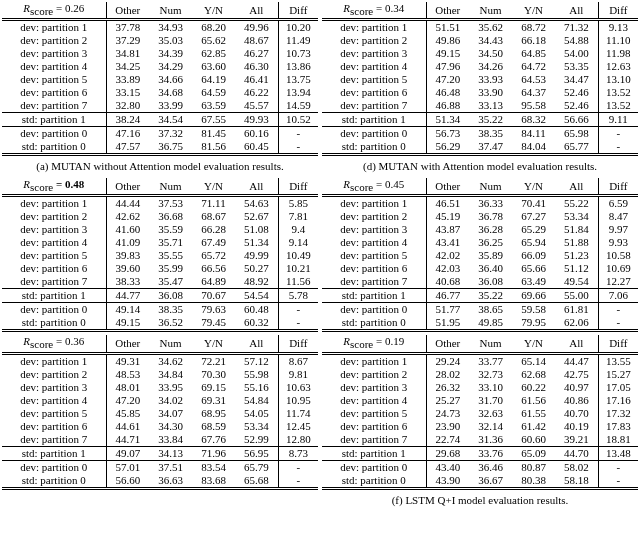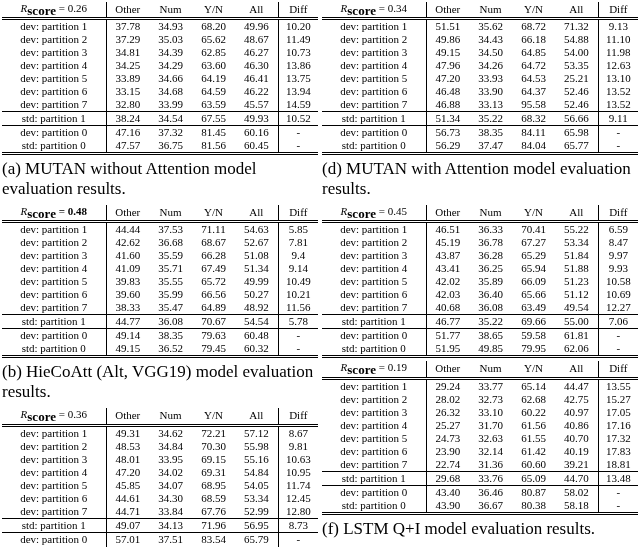--- a/index.html
+++ b/index.html
@@ -15,23 +15,23 @@
   table.eval th, table.eval td{
     font-size:11px;font-weight:normal;text-align:center;
     padding:0;height:13px;line-height:13px;white-space:nowrap;overflow:hidden;
   }
   table.eval thead th{border-bottom:3px double #000;}
   .vline{border-left:1px solid #000;}
   tr.sep-top td{border-top:1px solid #000;}
   tr.last-row td{border-bottom:3px double #000;}
   .bold{font-weight:bold;}
   .rvar{font-style:italic;}
-  sub.rsub{font-size:13px;font-weight:bold;}
+  sub.rsub{font-size:11px;}
   .caption{
-    font-size:17px;text-align:left;margin:4px 0 6px 0;
+    font-size:11px;text-align:center;margin:4px 0 6px 0;
   }
 </style>
 </head>
 <body>
 
 <div class="page">
   <div class="colwrap">
     <div class="block">
       <table class="eval">
           <colgroup>
@@ -233,21 +233,20 @@
             <tr class="last-row">
               <td>std: partition 0</td>
               <td class="vline">49.15</td>
               <td>36.52</td>
               <td>79.45</td>
               <td class="bold">60.32</td>
               <td class="vline">-</td>
             </tr>
           </tbody>
         </table>
-      <div class="caption">(b) HieCoAtt (Alt, VGG19) model evaluation results.</div>
     </div>
     <div class="block">
       <table class="eval">
           <colgroup>
             <col style="width: 104px;">
             <col style="width: 43px;">
             <col style="width: 43px;">
             <col style="width: 43px;">
             <col style="width: 43px;">
             <col style="width: 40px;">
@@ -399,21 +398,21 @@
               <td>34.26</td>
               <td>64.72</td>
               <td class="bold">53.35</td>
               <td class="vline bold">12.63</td>
             </tr>
             <tr>
               <td>dev: partition 5</td>
               <td class="vline">47.20</td>
               <td>33.93</td>
               <td>64.53</td>
-              <td class="bold">25.21</td>
+              <td class="bold">34.47</td>
               <td class="vline bold">13.10</td>
             </tr>
             <tr>
               <td>dev: partition 6</td>
               <td class="vline">46.48</td>
               <td>33.90</td>
               <td>64.37</td>
               <td class="bold">52.46</td>
               <td class="vline bold">13.52</td>
             </tr>

